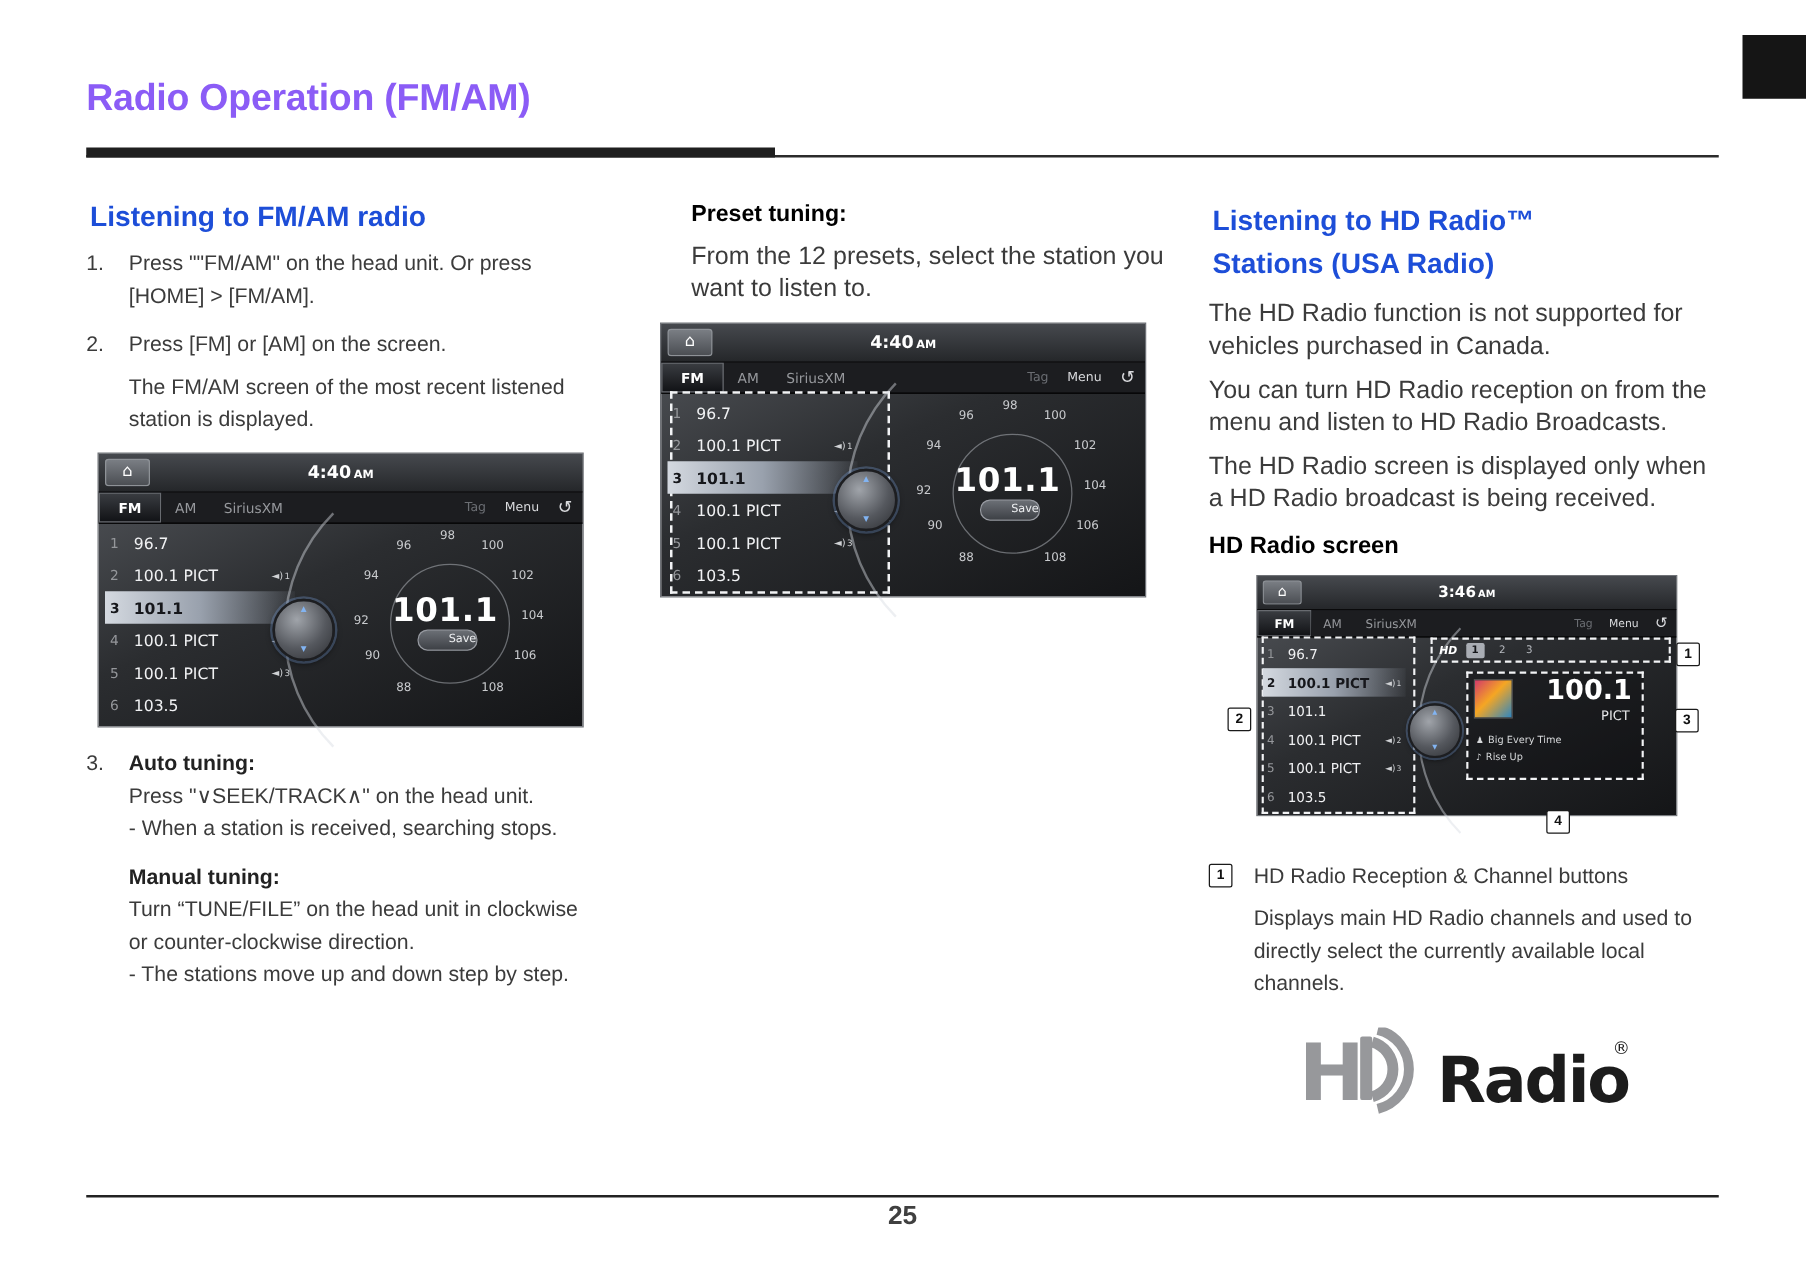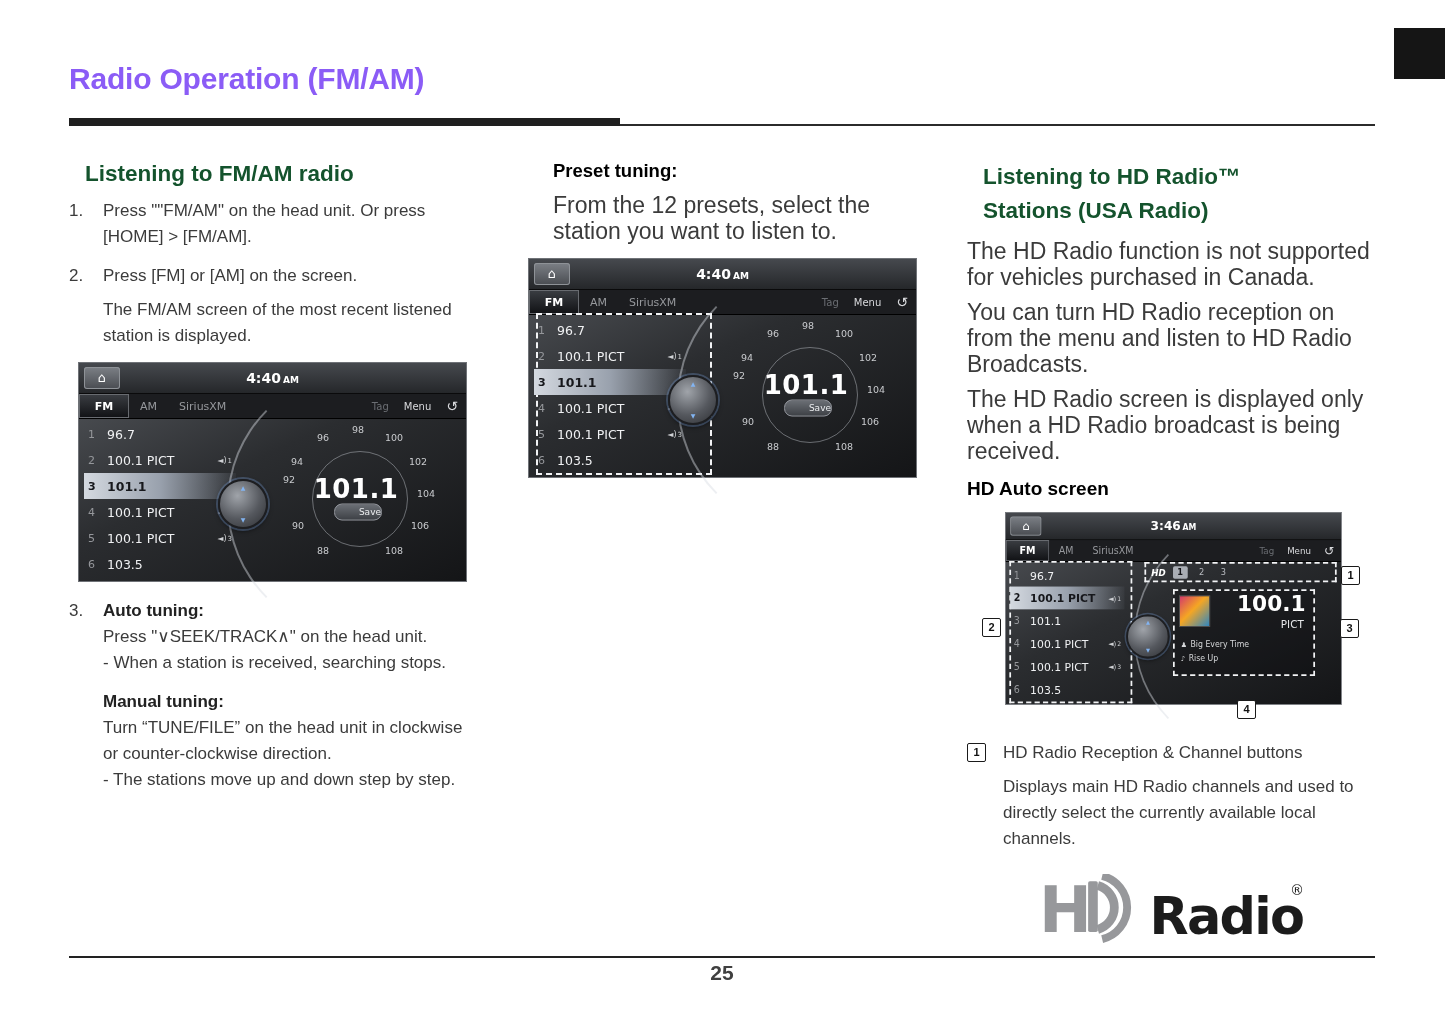--- a/index.html
+++ b/index.html
@@ -11,32 +11,32 @@
   .rule-thin{position:absolute;left:69px;top:124px;width:1306px;height:2px;background:#2b2b2b;}
   .rule-thick{position:absolute;left:69px;top:118px;width:551px;height:8px;background:#1f1f1f;}
   .footer-rule{position:absolute;left:69px;top:956px;width:1306px;height:2px;background:#222;}
   .page-number{position:absolute;left:69px;top:961px;width:1306px;text-align:center;font-size:21px;font-weight:bold;color:#404040;}
 
   
   .col{position:absolute;top:160px;}
   .col1{left:69px;width:412px;}
   .col2{left:553px;width:378px;}
   .col3{left:967px;width:414px;}
-  .col h2{margin:0 0 10px 16px;font-size:22.5px;line-height:1.25;color:#14532d;}
+  .col h2{margin:0 0 10px 3px;font-size:22.5px;line-height:1.25;color:#1d4ed8;}
   .col h3{margin:0 0 10px 0;font-size:18.5px;color:#000000;}
   .col3 h2{line-height:1.5;}
   .col3 .subhead{margin:14px 0 10px 0;font-size:19px;}
   .stext{margin:0;font-size:17px;line-height:26px;color:#3b3b3b;}
   .step{position:relative;padding-left:34px;margin-bottom:13px;}
   .step.nonum{margin-bottom:0;}
   .snum{position:absolute;left:0;top:0;font-size:17px;line-height:26px;color:#3b3b3b;}
   .sub{margin-top:8px;}
   .bold{font-weight:bold;color:#222;}
   .note{padding-left:11px;text-indent:-11px;}
-  .para{margin:0 0 9px 0;font-size:23px;line-height:26px;color:#3b3b3b;}
+  .para{margin:0 0 9px 0;font-size:20px;line-height:26px;color:#3b3b3b;}
 
   
   .shotA{margin:12px 0 16px 9px;}
   .shotB{margin:14px 0 0 -25px;}
   .rscreen{position:relative;width:389px;height:220px;box-sizing:border-box;border:1px solid #6f7277;
            background:linear-gradient(155deg,#54575c 0%,#2b2d30 45%,#141517 100%);
            font-family:"DejaVu Sans",sans-serif;}
   .rs-head{position:relative;height:30px;background:linear-gradient(#46494e,#25272a);display:flex;align-items:center;}
   .rs-home{width:36px;height:22px;margin-left:5px;border-radius:3px;background:linear-gradient(#7c8086,#494c51);
            color:#fff;font-size:13px;line-height:22px;text-align:center;box-shadow:inset 0 0 0 1px #8e9297;}
@@ -64,21 +64,21 @@
   .rs-sep{position:absolute;left:148px;top:-48px;width:262px;height:262px;border-radius:50%;
           border:2px solid transparent;border-left-color:rgba(215,220,227,0.45);}
   .rs-knob{position:absolute;left:139px;top:60px;width:46px;height:46px;border-radius:50%;
            background:radial-gradient(circle at 38% 32%,#a0a4aa,#55585e 55%,#2d2f33 100%);
            border:2px solid #1d1e21;box-shadow:0 0 0 2px rgba(130,170,230,0.3),0 2px 5px rgba(0,0,0,0.6);}
   .rs-knob .ka{position:absolute;font-size:6px;color:#82b4f2;left:50%;transform:translateX(-50%);line-height:1;}
   .rs-knob .ka.up{top:4px;}
   .rs-knob .ka.dn{bottom:4px;}
   .rs-ring{position:absolute;left:233px;top:32px;width:94px;height:94px;border-radius:50%;border:1px solid rgba(212,217,224,0.42);}
   .rs-dn{position:absolute;font-size:9.5px;color:#c9cbce;transform:translate(-50%,-50%);}
-  .d0{left:244px;top:131px;} .d1{left:219px;top:106px;} .d2{left:210px;top:60px;}
+  .d0{left:244px;top:131px;} .d1{left:219px;top:106px;} .d2{left:210px;top:78px;}
   .d3{left:218px;top:42px;}  .d4{left:244px;top:18px;}  .d5{left:279px;top:10px;}
   .d6{left:315px;top:18px;}  .d7{left:339px;top:42px;}  .d8{left:347px;top:74px;}
   .d9{left:341px;top:106px;} .d10{left:315px;top:131px;}
   .rs-freq{position:absolute;left:277px;top:70px;transform:translate(-50%,-50%);font-size:26px;font-weight:bold;color:#fff;letter-spacing:0.5px;}
   .rs-save{position:absolute;left:279px;top:93px;transform:translate(-50%,-50%);width:46px;height:15px;border-radius:8px;
            background:linear-gradient(#6b6f75,#3e4146);border:1px solid #979aa1;color:#eceef0;font-size:9px;line-height:14px;text-align:right;}
   .rs-dash-presets{position:absolute;left:7px;top:-2px;width:172px;height:158px;border:2px dashed #f2f3f5;}
 
   
   .hd-wrap{position:relative;width:400px;height:212px;margin-left:14px;}
@@ -335,21 +335,21 @@
         </div>
       </div>
     </div>
   </div>
 
   <div class="col col3">
     <h2><span>Listening to HD Radio™</span><br><span>Stations (USA Radio)</span></h2>
     <p class="para">The HD Radio function is not supported for vehicles purchased in Canada.</p>
     <p class="para">You can turn HD Radio reception on from the menu and listen to HD Radio Broadcasts.</p>
     <p class="para">The HD Radio screen is displayed only when a HD Radio broadcast is being received.</p>
-    <h3 class="subhead">HD Auto screen</h3>
+    <h3 class="subhead">HD Radio screen</h3>
 
     <div class="hd-wrap">
       <div class="hd-scale">
         <div class="rscreen hd">
           <div class="rs-head">
             <div class="rs-home"><span>⌂</span></div>
             <div class="rs-time"><span>3:46</span><span class="ampm">AM</span></div>
           </div>
           <div class="rs-tabs">
             <div class="rs-tab active">FM</div>

